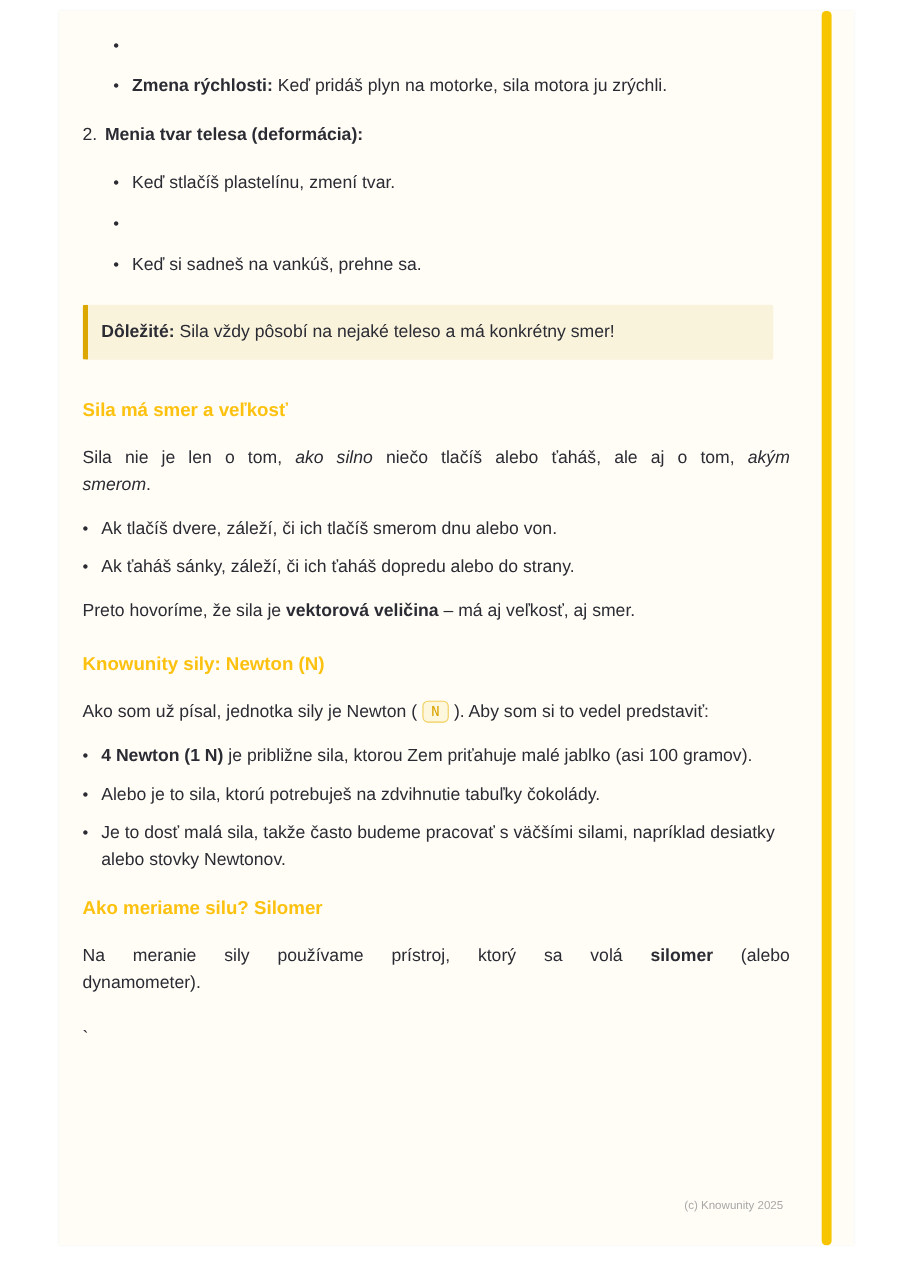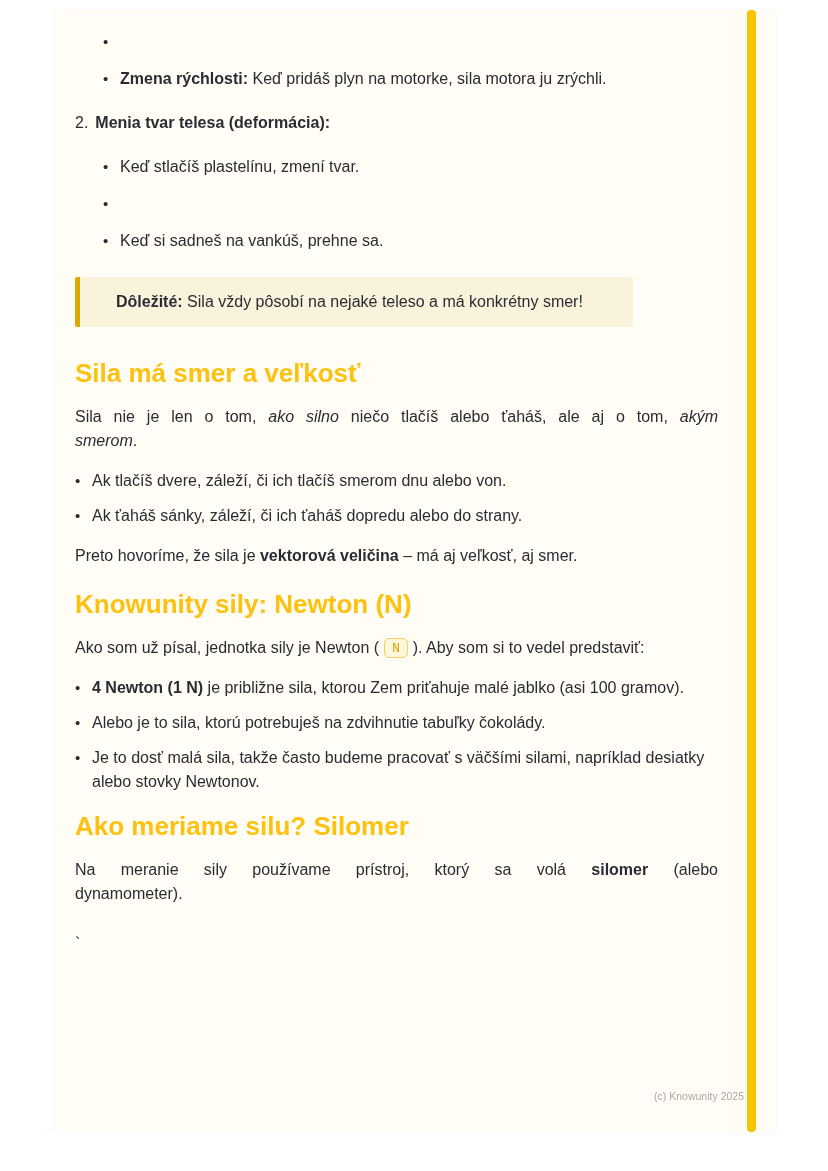--- a/index.html
+++ b/index.html
@@ -44,29 +44,29 @@
   }
   .bullet .marker {
     flex: 0 0 17px;
     font-size: 15px;
   }
   .bullet.indent { margin-left: 28px; }
   .bullet.tight { margin-bottom: 11px; }
   .olitem { margin: 20px 0 20px 0; }
   .olitem .num { margin-right: 7px; }
   .callout {
-    width: 558px;
+    width: 628px;
     background: var(--callout-bg, #f9f3dc);
     border-left: 5px solid var(--callout-border, #dca700);
     border-radius: 2px;
-    padding: 13px 36px;
+    padding: 13px 12px;
     margin: 24px 0 32px 0;
   }
   h2.h {
-    font-size: 26px;
+    font-size: 17px;
     line-height: 28px;
     font-weight: bold;
     color: var(--accent, #fdc110);
     margin: 0 0 18px 0;
   }
   .para { margin-bottom: 14px; }
   .para.sp { margin-bottom: 22px; }
   .jline {
     display: block;
     text-align: justify;
@@ -82,21 +82,21 @@
     color: var(--badge-text, #d9a400);
     font-family: "DejaVu Sans Mono", monospace;
     font-size: 12.5px;
     line-height: 17px;
     vertical-align: 1px;
   }
   .stray { margin-top: 26px; }
   .footer {
     position: absolute;
     top: 1080px;
-    right: 32px;
+    right: 64px;
     font-size: 10.5px;
     color: var(--muted, #a8a8a8);
     z-index: 3;
   }
 </style>
 </head>
 <body>
 
 <div class="paper">
   <div class="accent-strip"></div>

